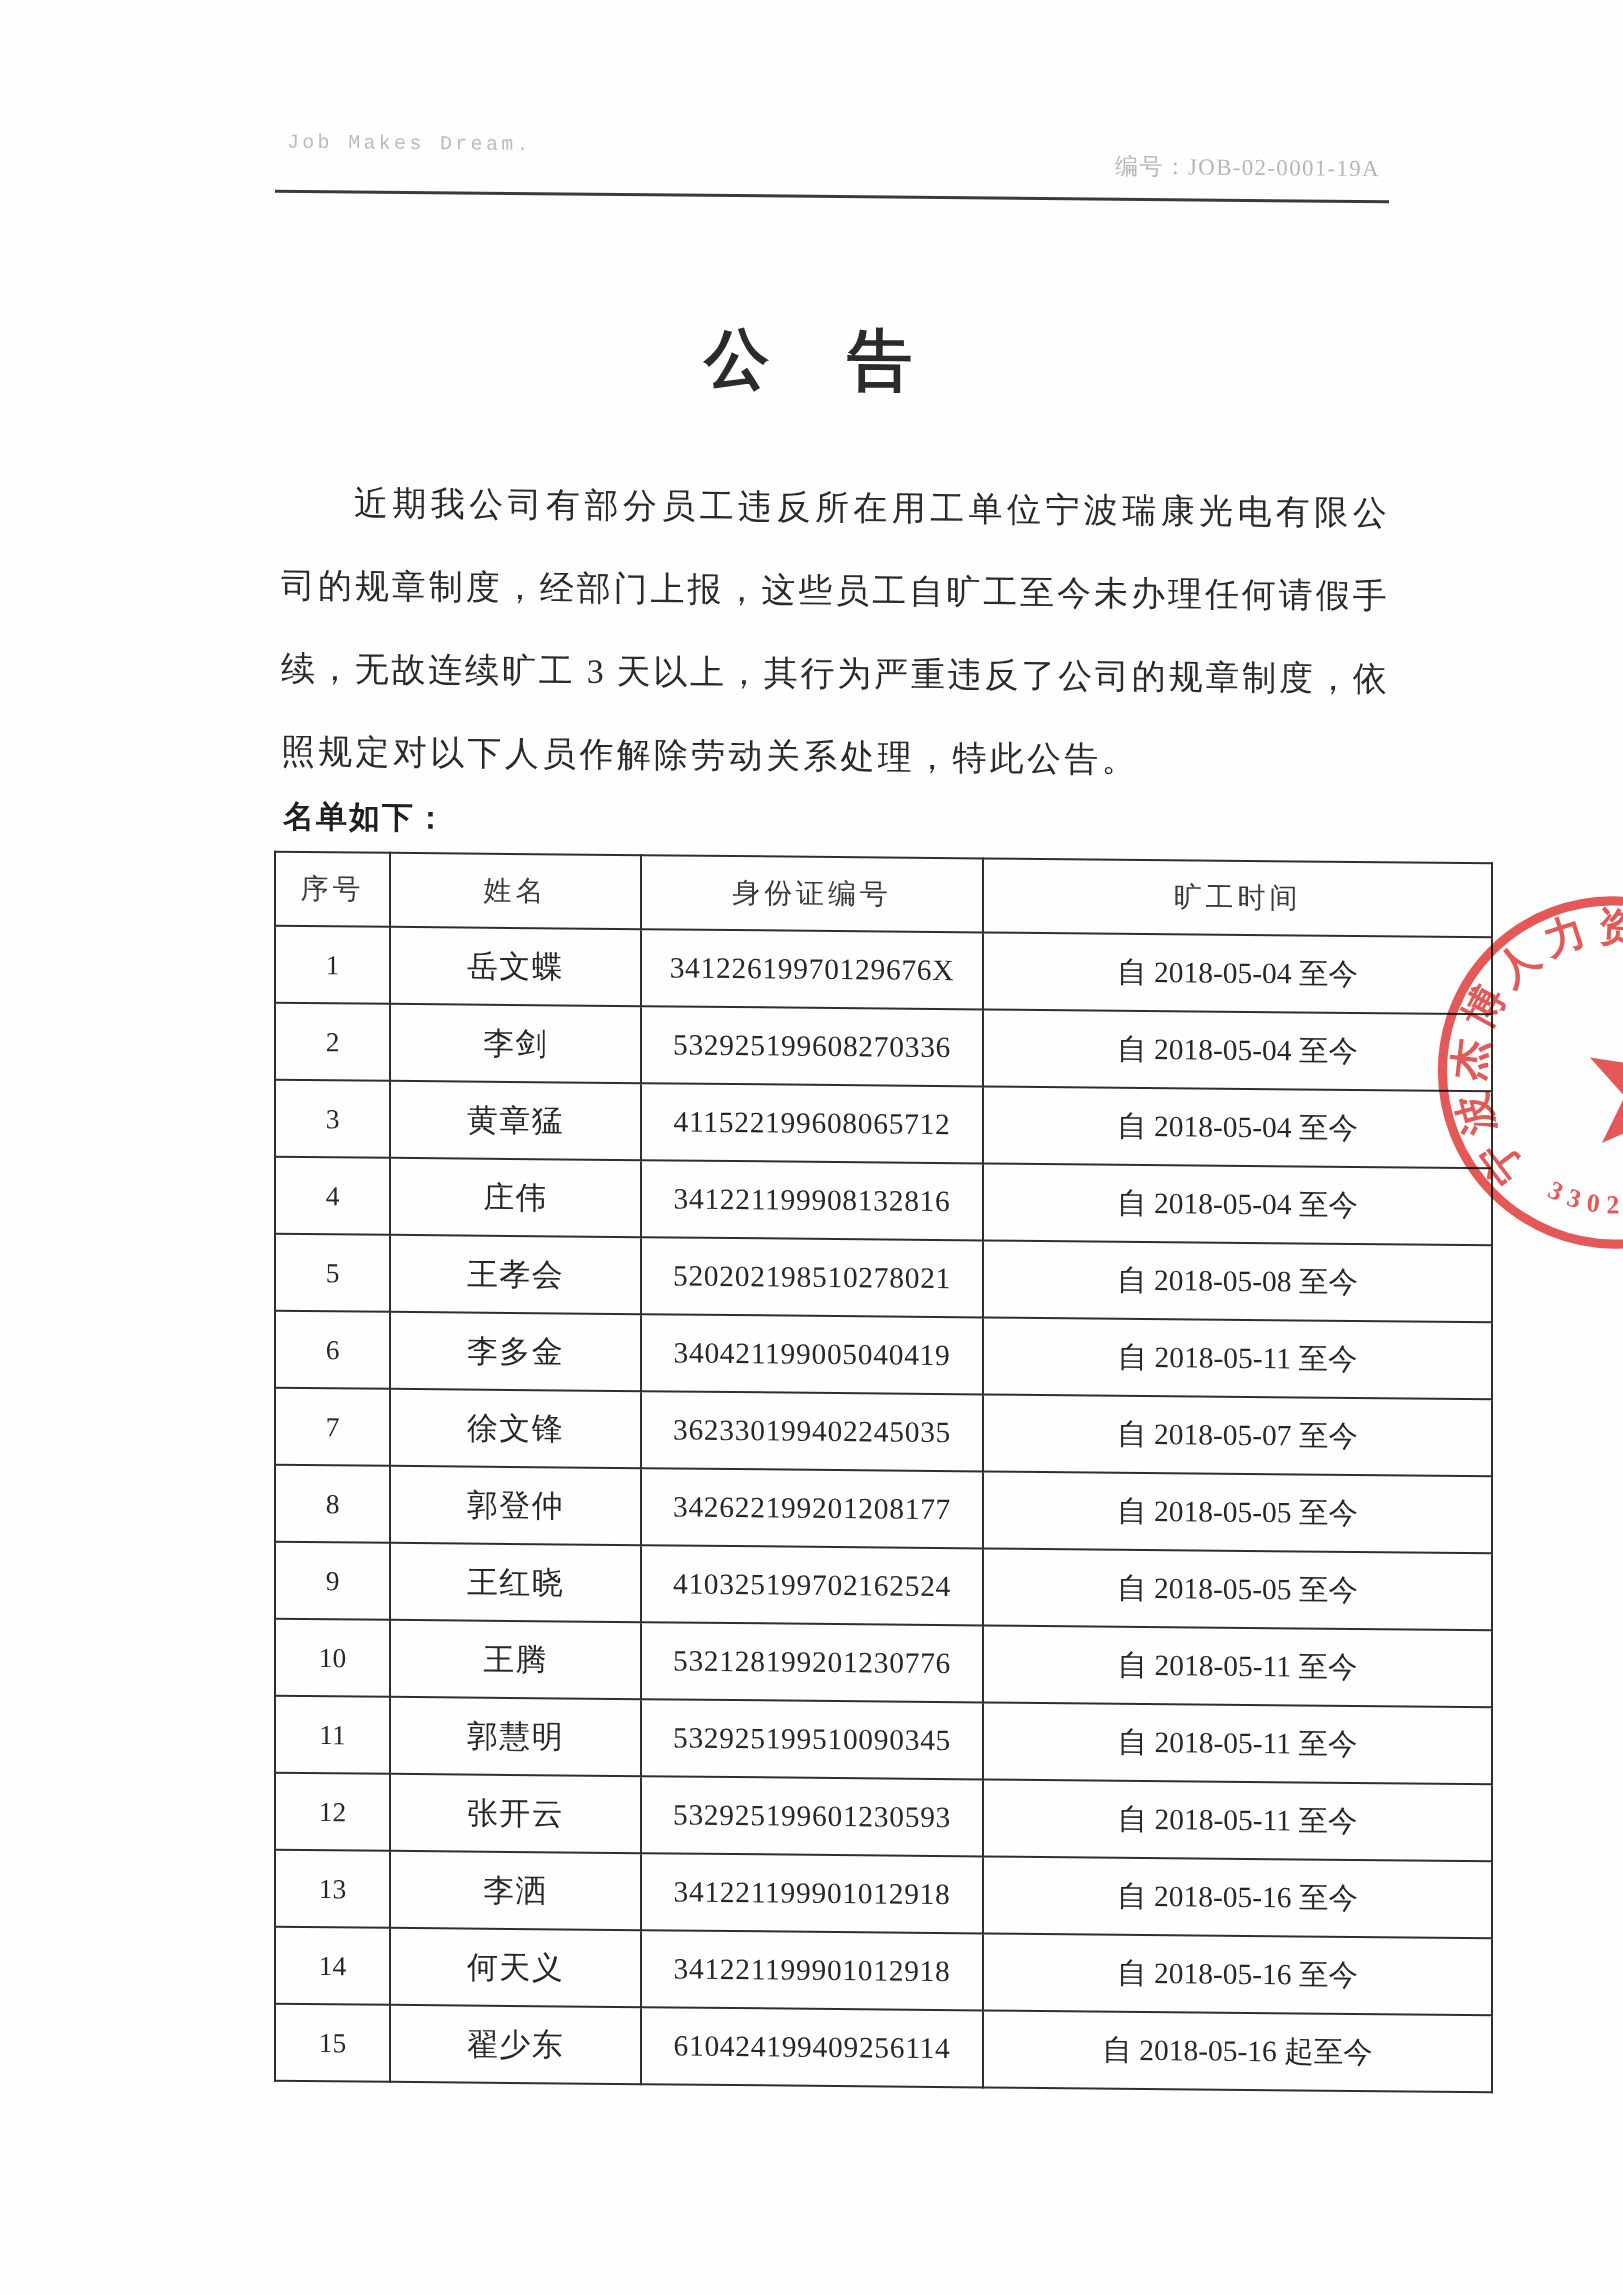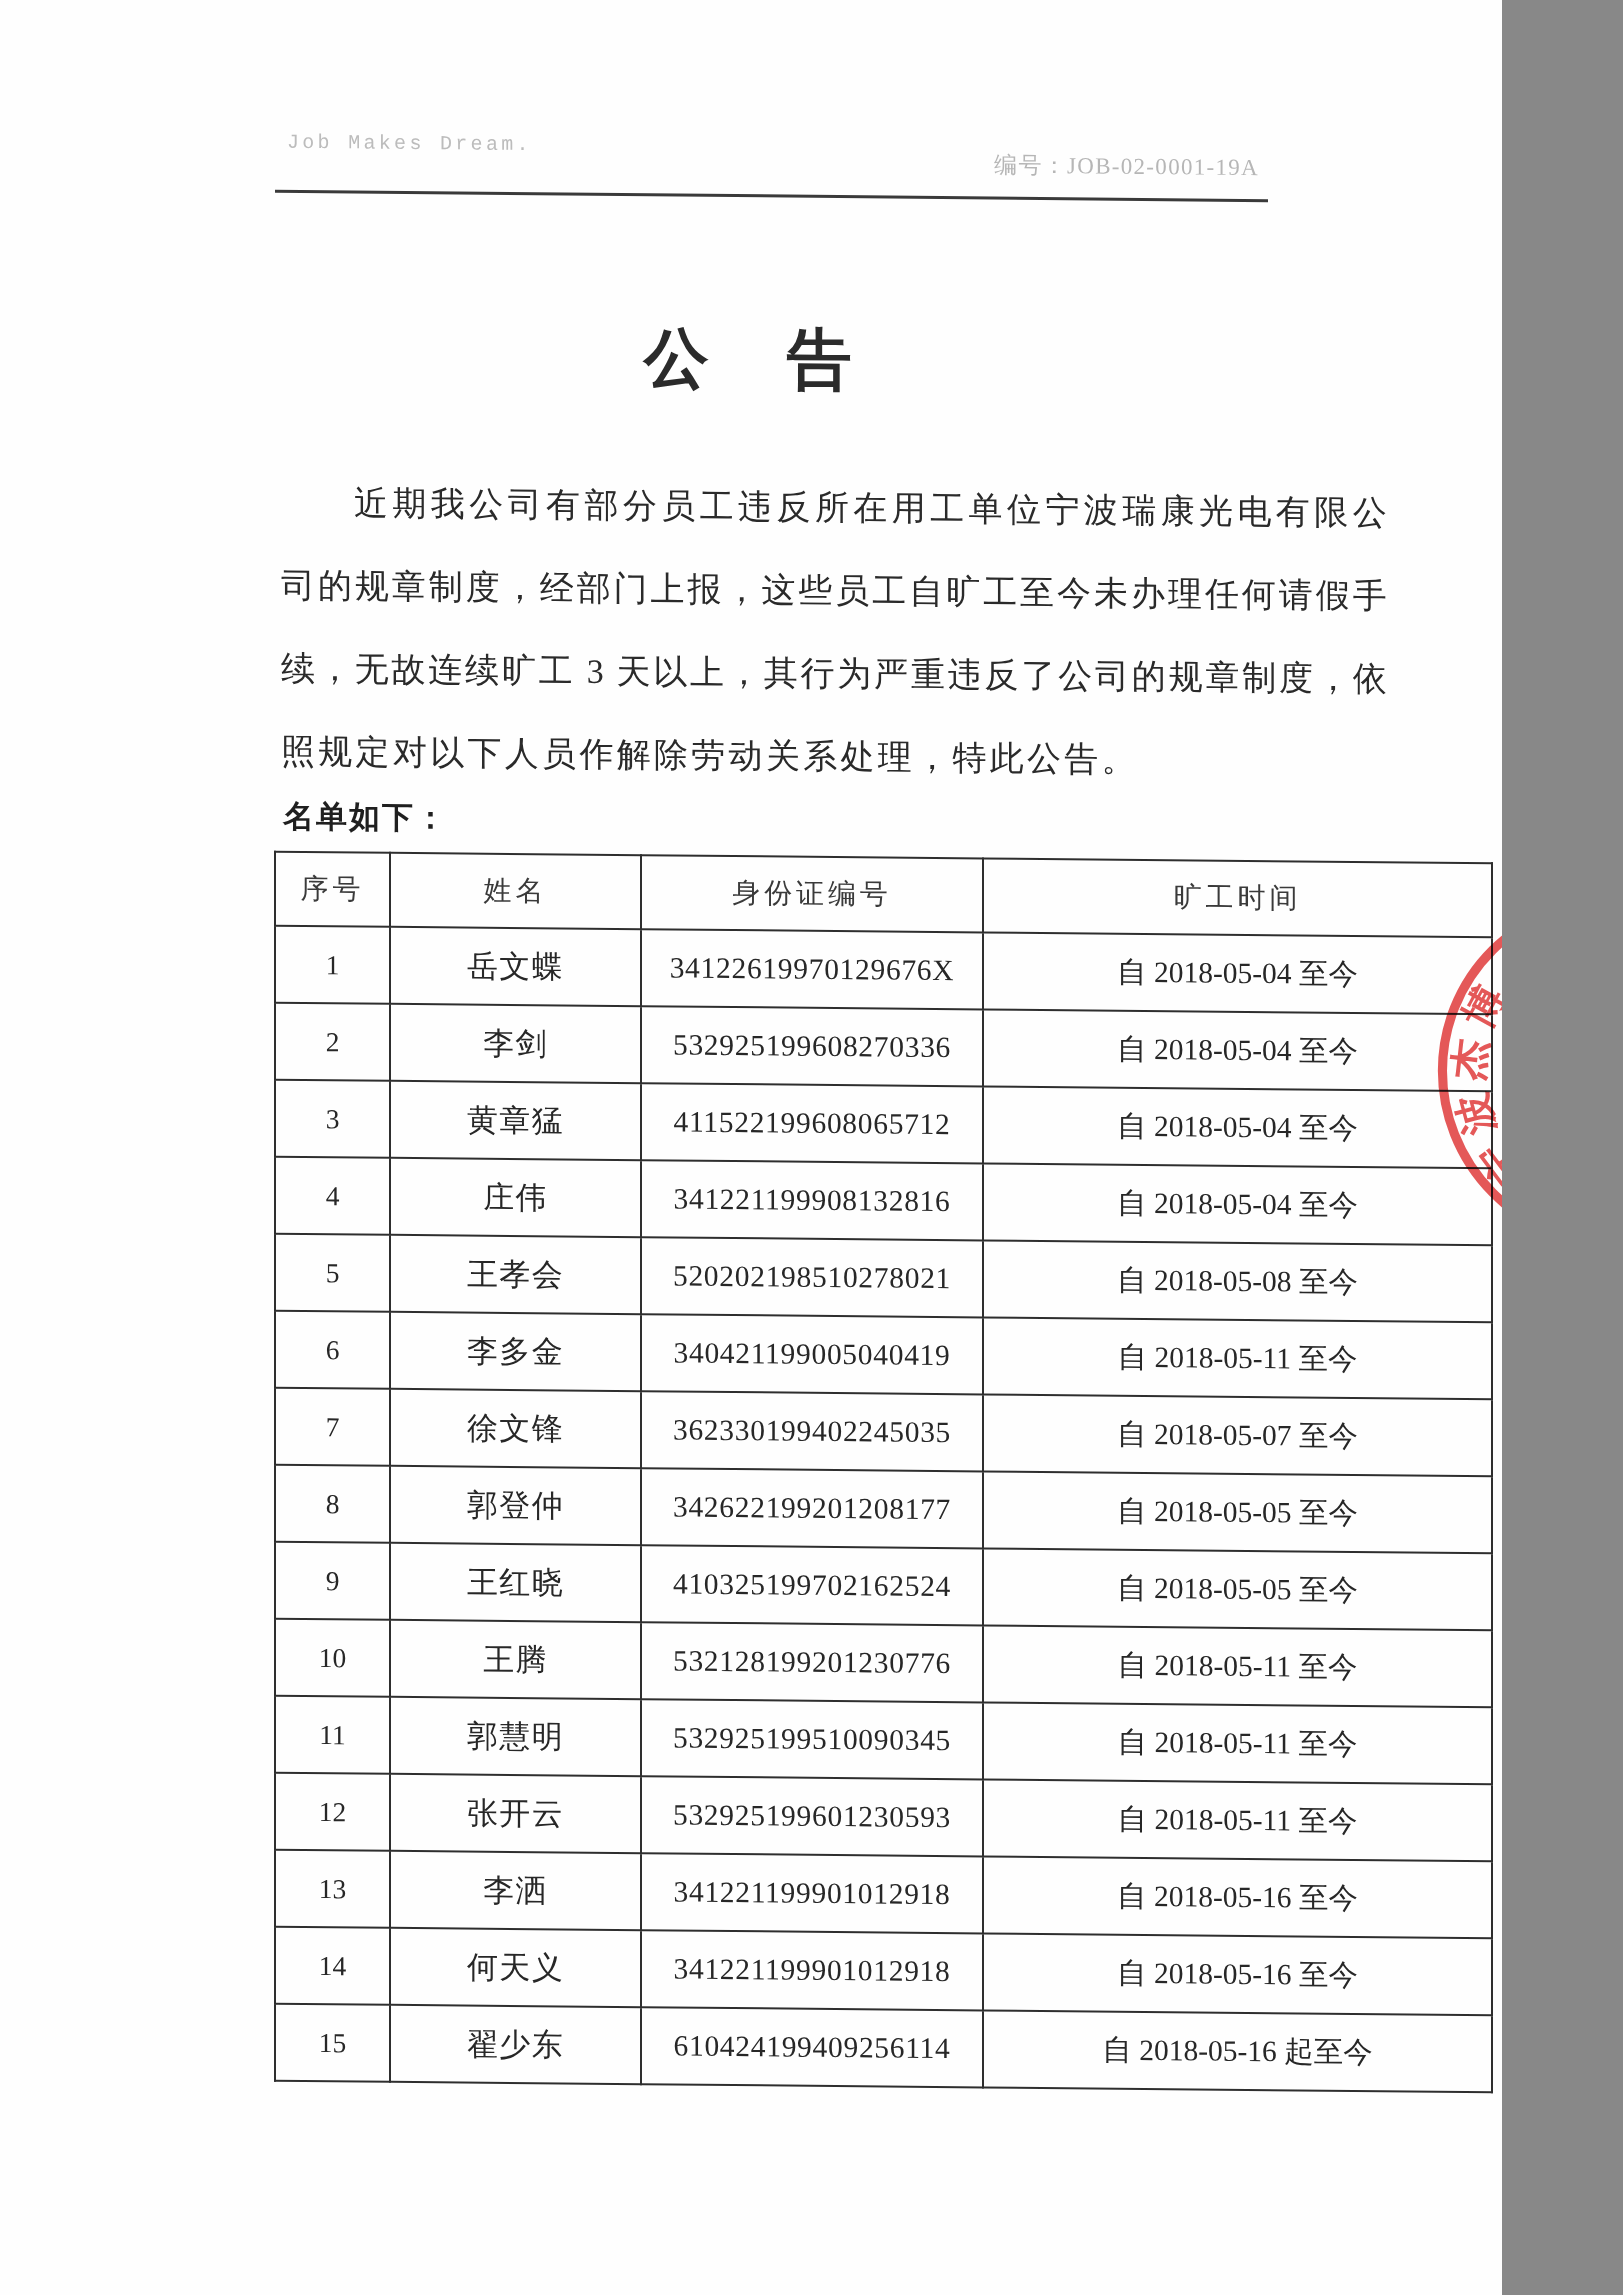--- a/index.html
+++ b/index.html
@@ -1,17 +1,17 @@
 <!DOCTYPE html>
 <html style="font-size:10.5px"><head>
 <meta charset="utf-8">
 <style>
   html,body { margin:0; padding:0; background:#888; }
   .page {
-    position:relative; width:1502px; height:2295px;
+    position:relative; width:1623px; height:2295px;
     background:#fefefe; overflow:hidden;
     font-family:"Liberation Serif", serif;
     color:#262626;
   }
   
   .skew {
     position:absolute; inset:0;
     transform:skewY(0.55deg); transform-origin:0 0;
   }
   .slogan {

